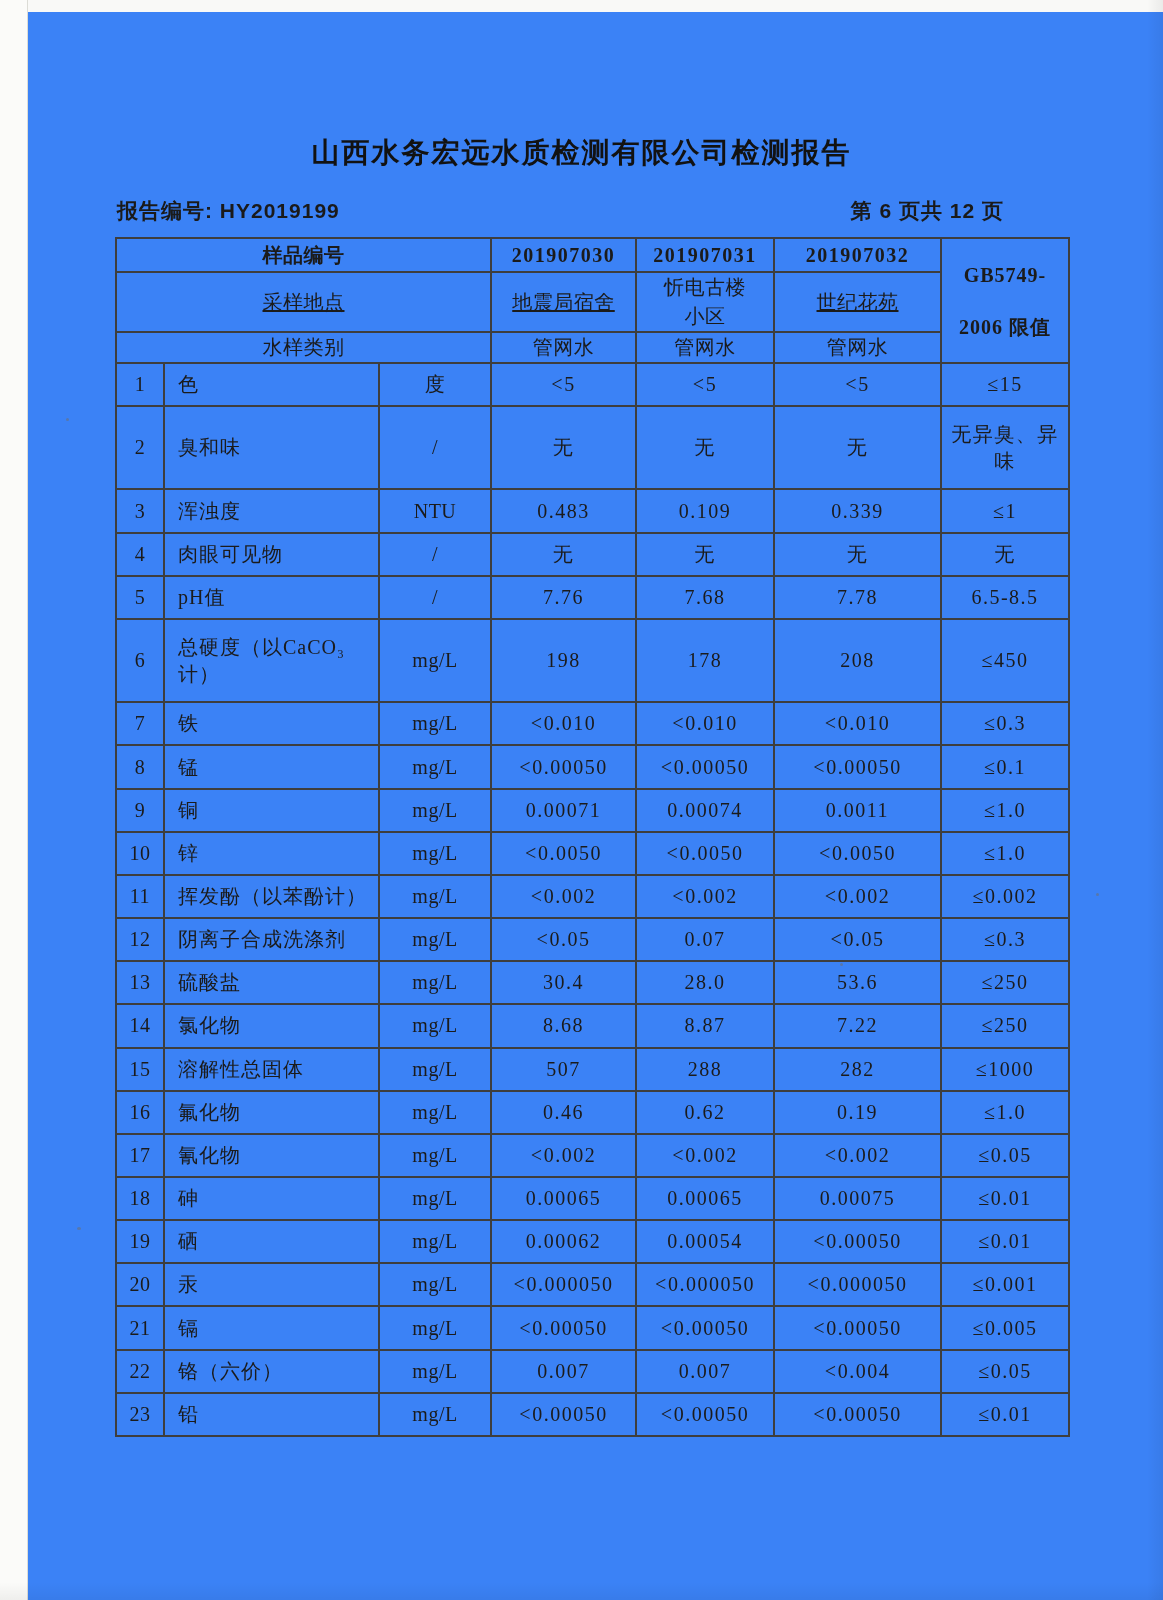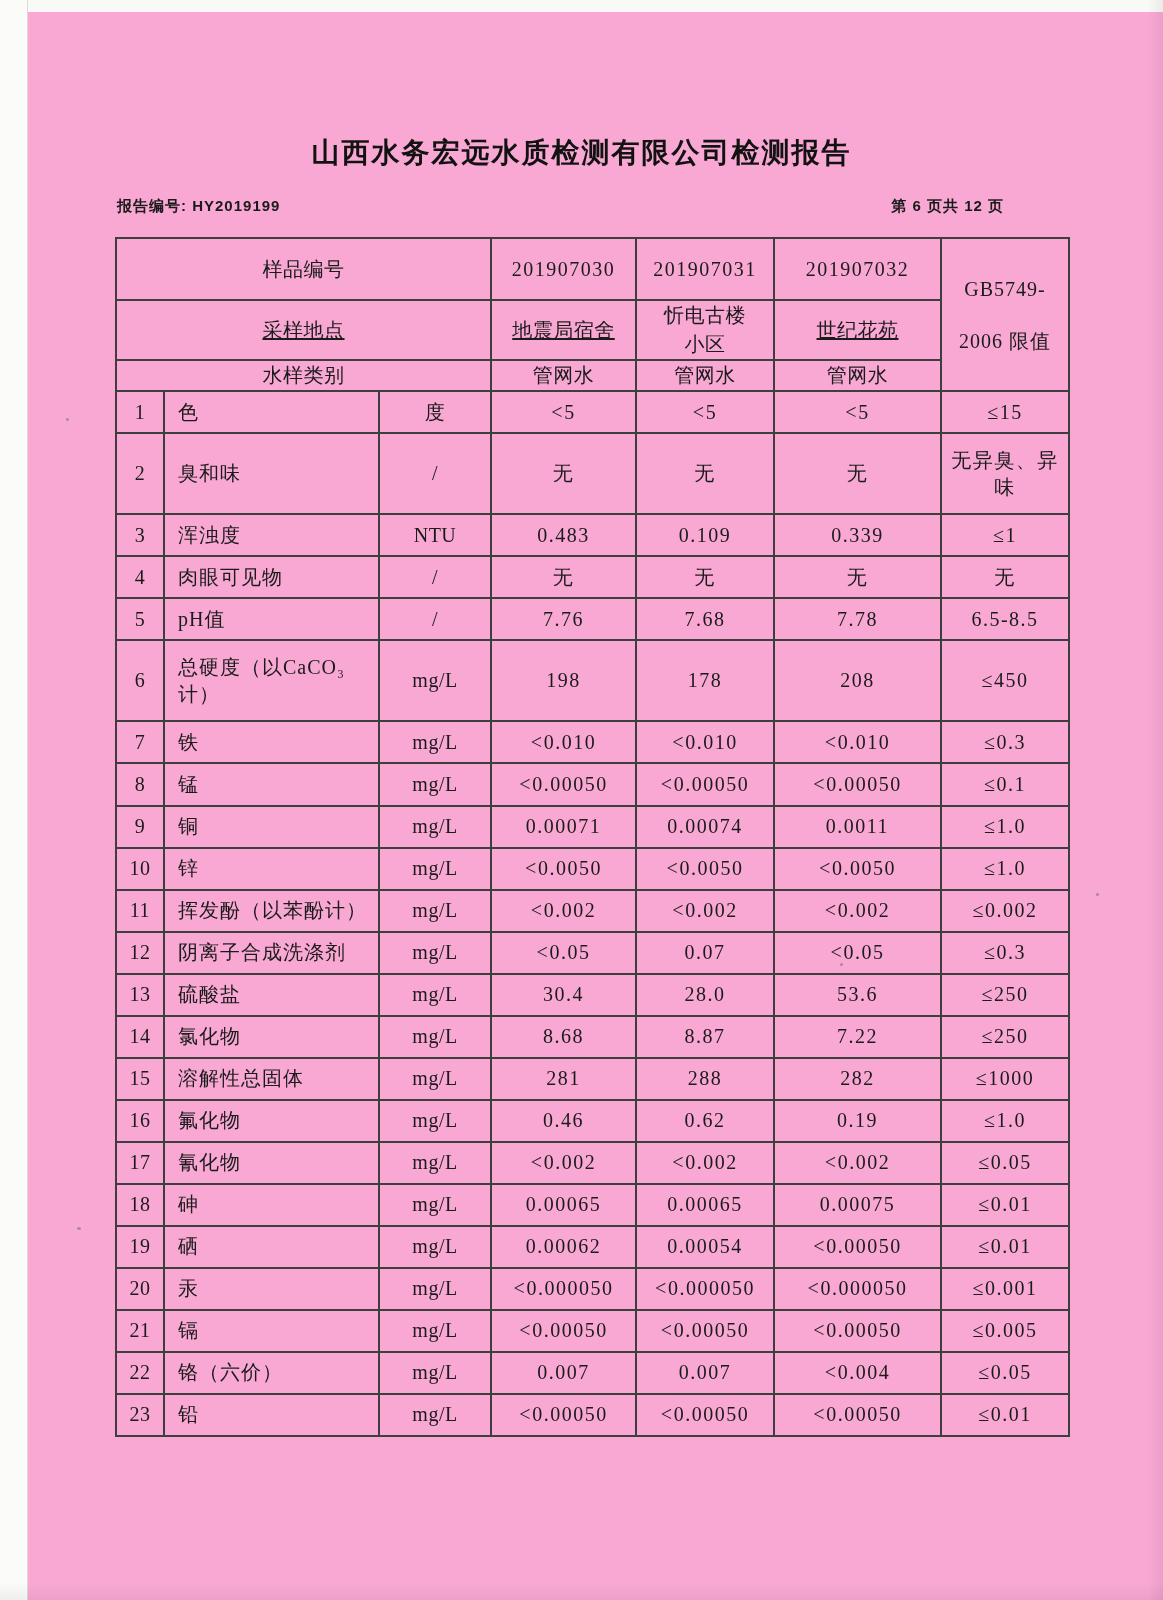--- a/index.html
+++ b/index.html
@@ -3,21 +3,21 @@
 <meta charset="utf-8">
 <style>
   html,body{margin:0;padding:0;}
   body{
     width:1163px;height:1600px;
     background:#e9e9e6;
     font-family:"Liberation Serif", serif;
   }
   .page{
     position:relative;width:1163px;height:1600px;overflow:hidden;
-    background:#f9a8d4;color:#1c1c1c;
+    background:#3b82f6;color:#1c1c1c;
   }
   .edge-left{
     position:absolute;left:0;top:0;width:27px;height:100%;
     background:#fbfbf9;border-right:1px solid #dcdcd6;
   }
   .edge-top{
     position:absolute;left:0;top:0;width:100%;height:12px;
     background:#f9f9f7;
   }
   .edge-right{
@@ -30,37 +30,37 @@
   }
   .title{
     position:absolute;top:134px;left:0;width:100%;
     margin:0;text-align:center;
     font-family:"Liberation Sans", sans-serif;
     font-size:28px;font-weight:700;letter-spacing:2px;color:#121212;
   }
   .meta{
     position:absolute;top:197px;left:117px;right:117px;height:30px;
     font-family:"Liberation Sans", sans-serif;
-    font-size:15px;font-weight:600;color:#1a1a1a;
+    font-size:21px;font-weight:600;color:#1a1a1a;
   }
   .meta-left{position:absolute;left:0;top:0;letter-spacing:1px;}
   .meta-right{position:absolute;right:42px;top:0;letter-spacing:1px;}
   .report-table{
     position:absolute;left:115px;top:237px;
     width:953px;height:1200px;
     border-collapse:collapse;table-layout:fixed;
   }
   .report-table td{
     border:2px solid #3e3e3e;
     text-align:center;vertical-align:middle;
     font-size:20px;color:#1b1b1b;
     padding:0;letter-spacing:0.5px;
     overflow:hidden;
   }
-  tr.hr1{height:62px;}
+  tr.hr1{height:34px;font-weight:bold;}
   tr.hr2{height:53px;text-decoration:underline;}
   tr.hr3{height:31px;}
   td.col-name{text-align:left;padding-left:13px;letter-spacing:1px;}
   td.num{letter-spacing:1.5px;}
   .wrap-narrow{display:inline-block;max-width:84px;line-height:1.45;}
   td.std span{display:block;line-height:52px;letter-spacing:1px;}
   .speck{position:absolute;background:#6f6f6f;border-radius:50%;opacity:.55;}
 </style>
 </head>
 <body>
@@ -237,21 +237,21 @@
           <td class="col-unit">mg/L</td>
           <td class="col-val num">8.68</td>
           <td class="col-val num">8.87</td>
           <td class="col-val num">7.22</td>
           <td class="col-limit num">≤250</td>
         </tr>
         <tr>
           <td class="col-no">15</td>
           <td class="col-name">溶解性总固体</td>
           <td class="col-unit">mg/L</td>
-          <td class="col-val num">281</td>
+          <td class="col-val num">507</td>
           <td class="col-val num">288</td>
           <td class="col-val num">282</td>
           <td class="col-limit num">≤1000</td>
         </tr>
         <tr>
           <td class="col-no">16</td>
           <td class="col-name">氟化物</td>
           <td class="col-unit">mg/L</td>
           <td class="col-val num">0.46</td>
           <td class="col-val num">0.62</td>

